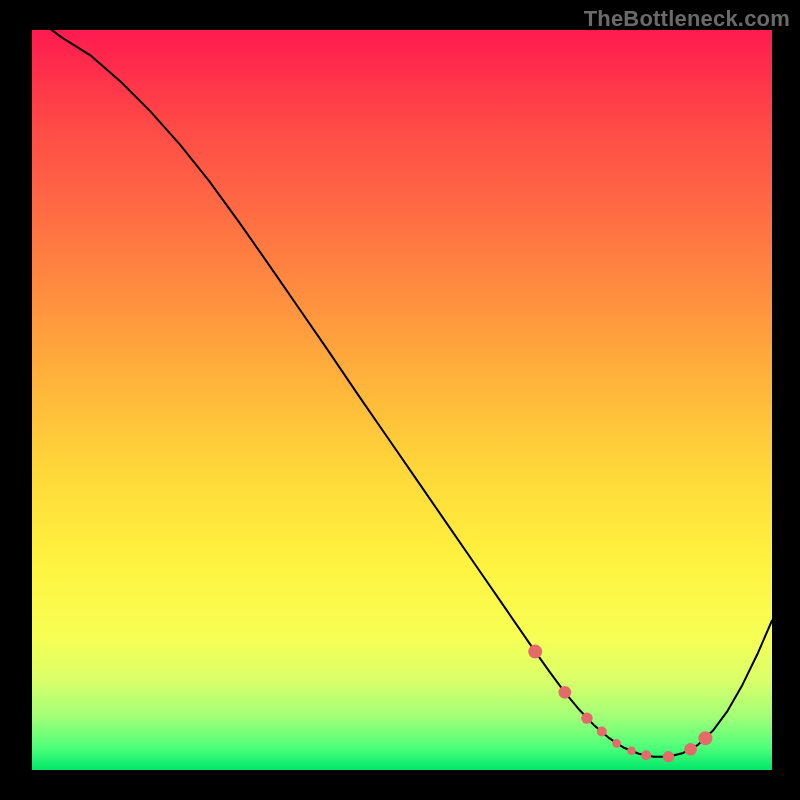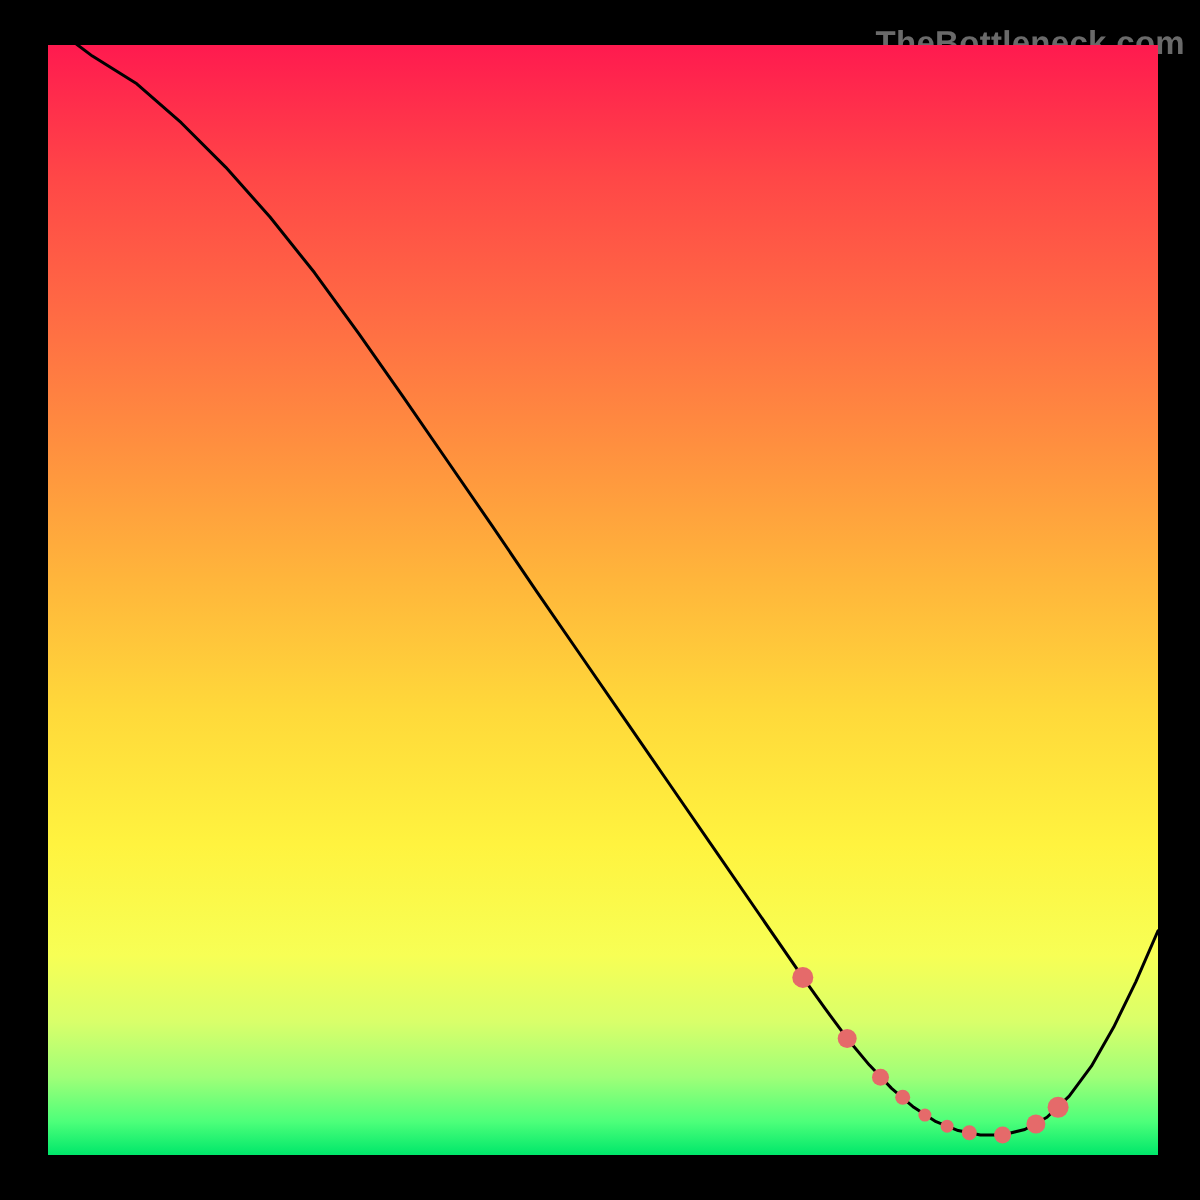--- a/index.html
+++ b/index.html
@@ -20,21 +20,21 @@
       #ffd93a 60%,
       #fff33f 72%,
       #f7ff55 82%,
       #d9ff6a 88%,
       #9fff78 93%,
       #4dff7a 97%,
       #00e76a 100%);
   }
   .watermark {
     position: absolute;
-    top: 16px;
+    top: 6px;
     right: 10px;
     font-family: Arial, Helvetica, sans-serif;
     font-size: 22px;
     font-weight: 600;
     color: #6a6a6a;
     letter-spacing: 0.2px;
   }
   svg.curve {
     position: absolute;
     left: 0; top: 0;

